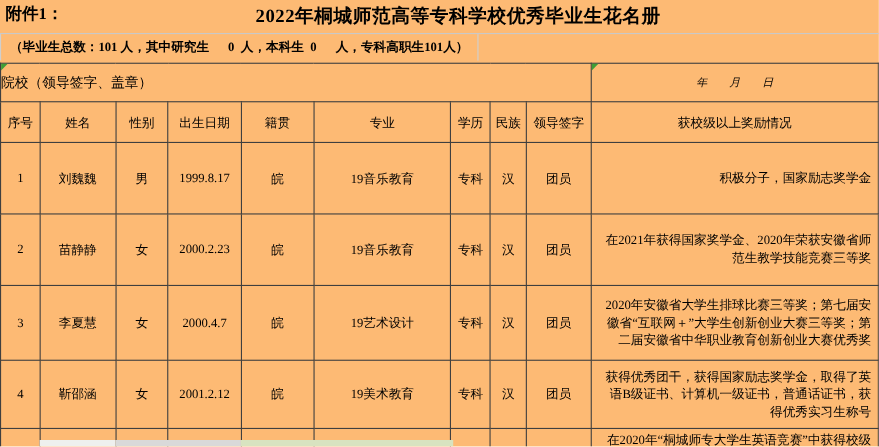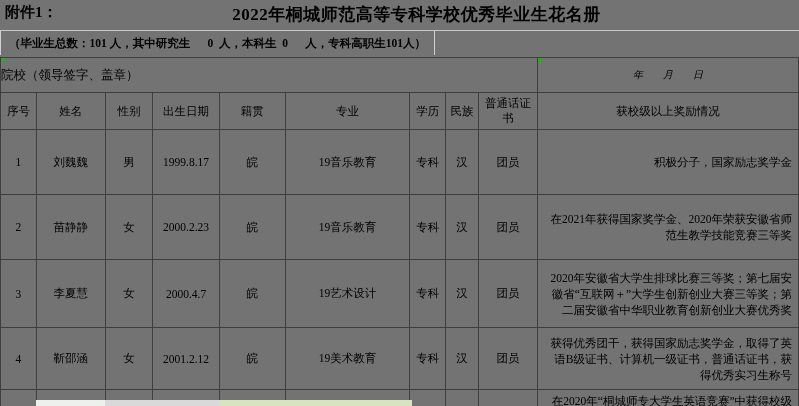--- a/index.html
+++ b/index.html
@@ -1,17 +1,17 @@
 <!DOCTYPE html>
 <html><head>
 <meta charset="utf-8">
 <style>
   html,body{margin:0;padding:0;background:#ffffff;}
   .sheet{
-    position:relative;width:799px;height:406px;background:#737373;overflow:hidden;
+    position:relative;width:799px;height:406px;background:#fdba74;overflow:hidden;
     font-family:"Liberation Serif","DejaVu Serif",serif;color:#000;
   }
   
   .titlebar{position:relative;height:30px;border-bottom:1px solid #c9c9c9;}
   .attach{position:absolute;left:5px;top:3px;font-weight:bold;font-size:15px;}
   .doc-title{text-align:center;font-weight:bold;font-size:17px;line-height:30px;letter-spacing:.5px;padding-left:34px;}
   .subtitlebar{height:26px;}
   .subtitle{
     display:inline-block;font-weight:bold;font-size:11.5px;line-height:24px;
     border-left:1px solid #cfcfcf;border-right:1px solid #cfcfcf;padding:0 8px;white-space:pre;
@@ -71,21 +71,21 @@
     </tr>
     <tr>
       <th>序号</th>
       <th>姓名</th>
       <th>性别</th>
       <th>出生日期</th>
       <th>籍贯</th>
       <th>专业</th>
       <th>学历</th>
       <th>民族</th>
-      <th>普通话证书</th>
+      <th>领导签字</th>
       <th>获校级以上奖励情况</th>
     </tr>
 
     <tr class="r1">
       <td>1</td>
       <td>刘魏魏</td>
       <td>男</td>
       <td>1999.8.17</td>
       <td>皖</td>
       <td>19音乐教育</td>

